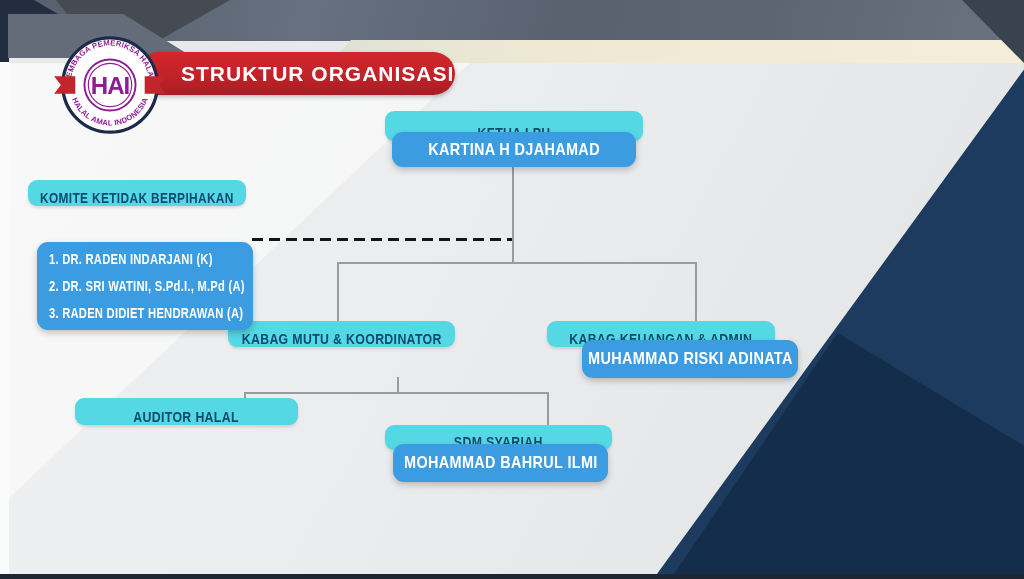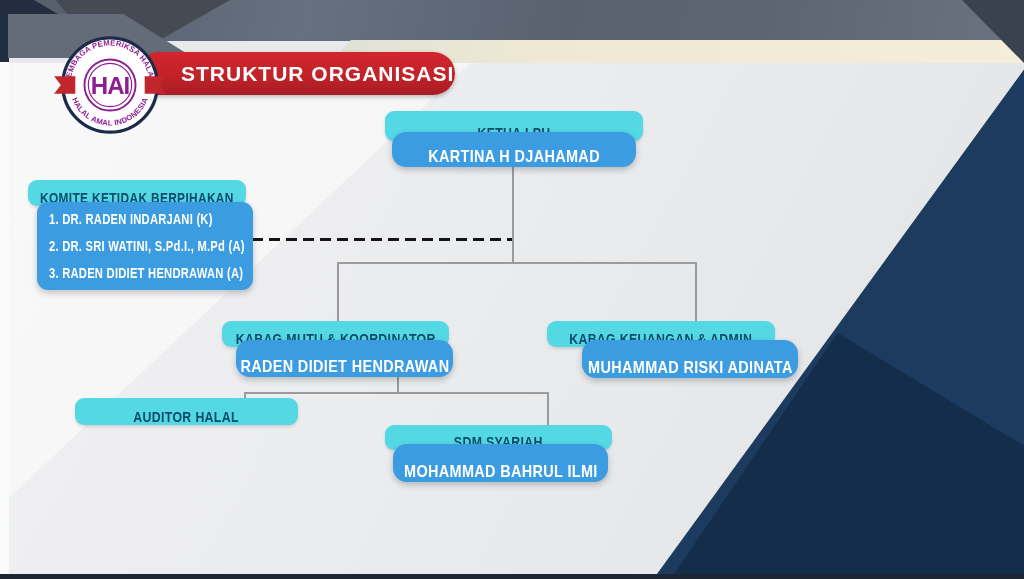--- a/index.html
+++ b/index.html
@@ -43,22 +43,22 @@
   .banner-text{color:#fff;font-weight:bold;font-size:21px;letter-spacing:1px;white-space:nowrap;}
   .logo{position:absolute;left:57px;top:32px;width:106px;height:106px;z-index:6;}
   
   .hdr{position:absolute;z-index:2;background:var(--header-cyan,#54d8e4);
     border-radius:9px;display:flex;align-items:flex-end;justify-content:center;
     color:#0c4a6e;font-weight:bold;box-shadow:0 2px 3px rgba(0,0,0,.12);}
   .hdr .cond{margin-top:3px;}
   .bdy{position:absolute;z-index:3;background:var(--body-blue,#3c9ce2);
     border-radius:11px;color:#fff;font-weight:bold;box-shadow:0 3px 6px rgba(0,0,0,.22);
     box-sizing:border-box;}
-  .bdy.single{display:flex;align-items:flex-end;justify-content:center;border-radius:14px;}
-  .bdy.list{display:flex;flex-direction:column;justify-content:center;padding-left:12px;}
+  .bdy.single{display:flex;align-items:center;justify-content:center;}
+  .bdy.list{display:flex;flex-direction:column;justify-content:center;padding-left:12px;margin-top:40px;}
   .cond{display:inline-block;transform:scaleX(.85);white-space:nowrap;letter-spacing:.4px;}
   .hdr-f{font-size:14.5px;} .name-f{font-size:17px;}
   .list-line{font-size:14px;font-weight:bold;color:#fff;line-height:27px;
     transform:scaleX(.8);transform-origin:left center;white-space:nowrap;letter-spacing:.3px;}
   
   .conn{position:absolute;z-index:1;background:var(--connector-gray,#9b9b9b);}
   .dash{position:absolute;z-index:1;height:3px;
     background:repeating-linear-gradient(90deg,#141414 0 11px,transparent 11px 17px);}
 </style>
 </head>
@@ -123,25 +123,22 @@
 
   <div class="hdr" style="left:28px;top:180px;width:218px;height:26px">
     <span class="cond" style="font-size:14px">KOMITE KETIDAK BERPIHAKAN</span>
   </div>
   <div class="bdy list" style="left:37px;top:202px;width:216px;height:88px">
       <div class="list-line">1. DR. RADEN INDARJANI (K)</div>
       <div class="list-line">2. DR. SRI WATINI, S.Pd.I., M.Pd (A)</div>
       <div class="list-line">3. RADEN DIDIET HENDRAWAN (A)</div>
     </div>
 
-  <div class="hdr" style="left:222px;top:321px;width:227px;height:26px">
+  <div class="hdr" style="left:228px;top:321px;width:227px;height:26px">
     <span class="cond hdr-f">KABAG MUTU &amp; KOORDINATOR</span>
-  </div>
-  <div class="bdy single" style="left:236px;top:340px;width:217px;height:37px">
-    <span class="cond name-f">RADEN DIDIET HENDRAWAN</span>
   </div>
 
   <div class="hdr" style="left:547px;top:321px;width:228px;height:26px">
     <span class="cond hdr-f">KABAG KEUANGAN &amp; ADMIN</span>
   </div>
   <div class="bdy single" style="left:582px;top:340px;width:216px;height:38px">
     <span class="cond name-f">MUHAMMAD RISKI ADINATA</span>
   </div>
 
   <div class="hdr" style="left:75px;top:398px;width:223px;height:27px">

